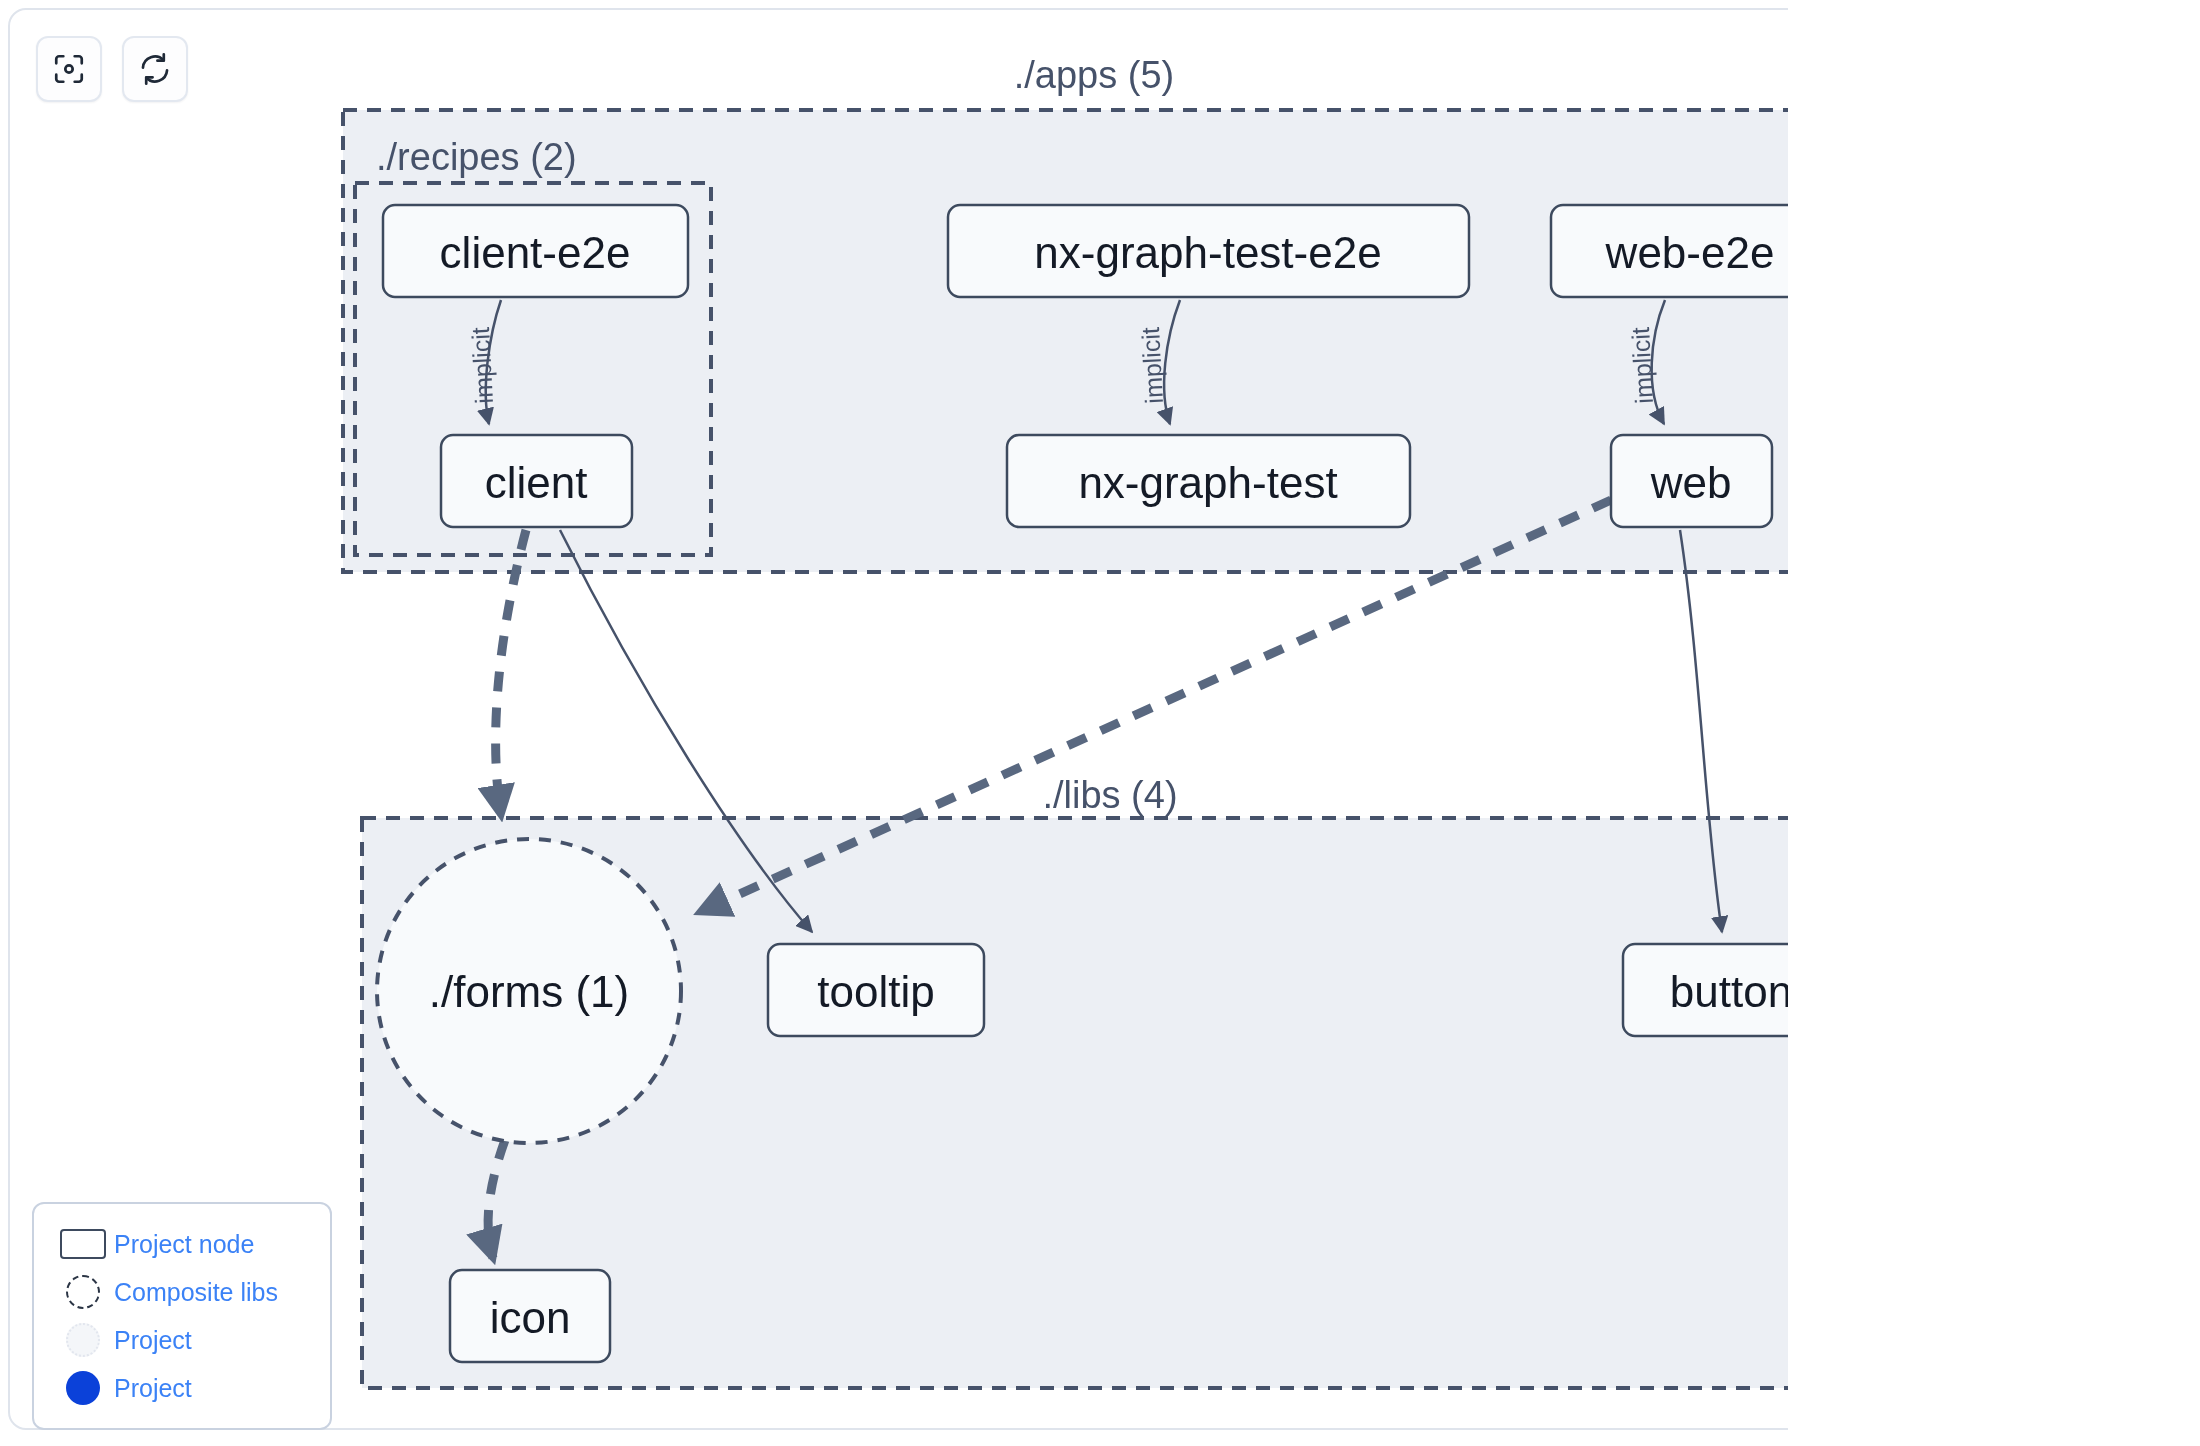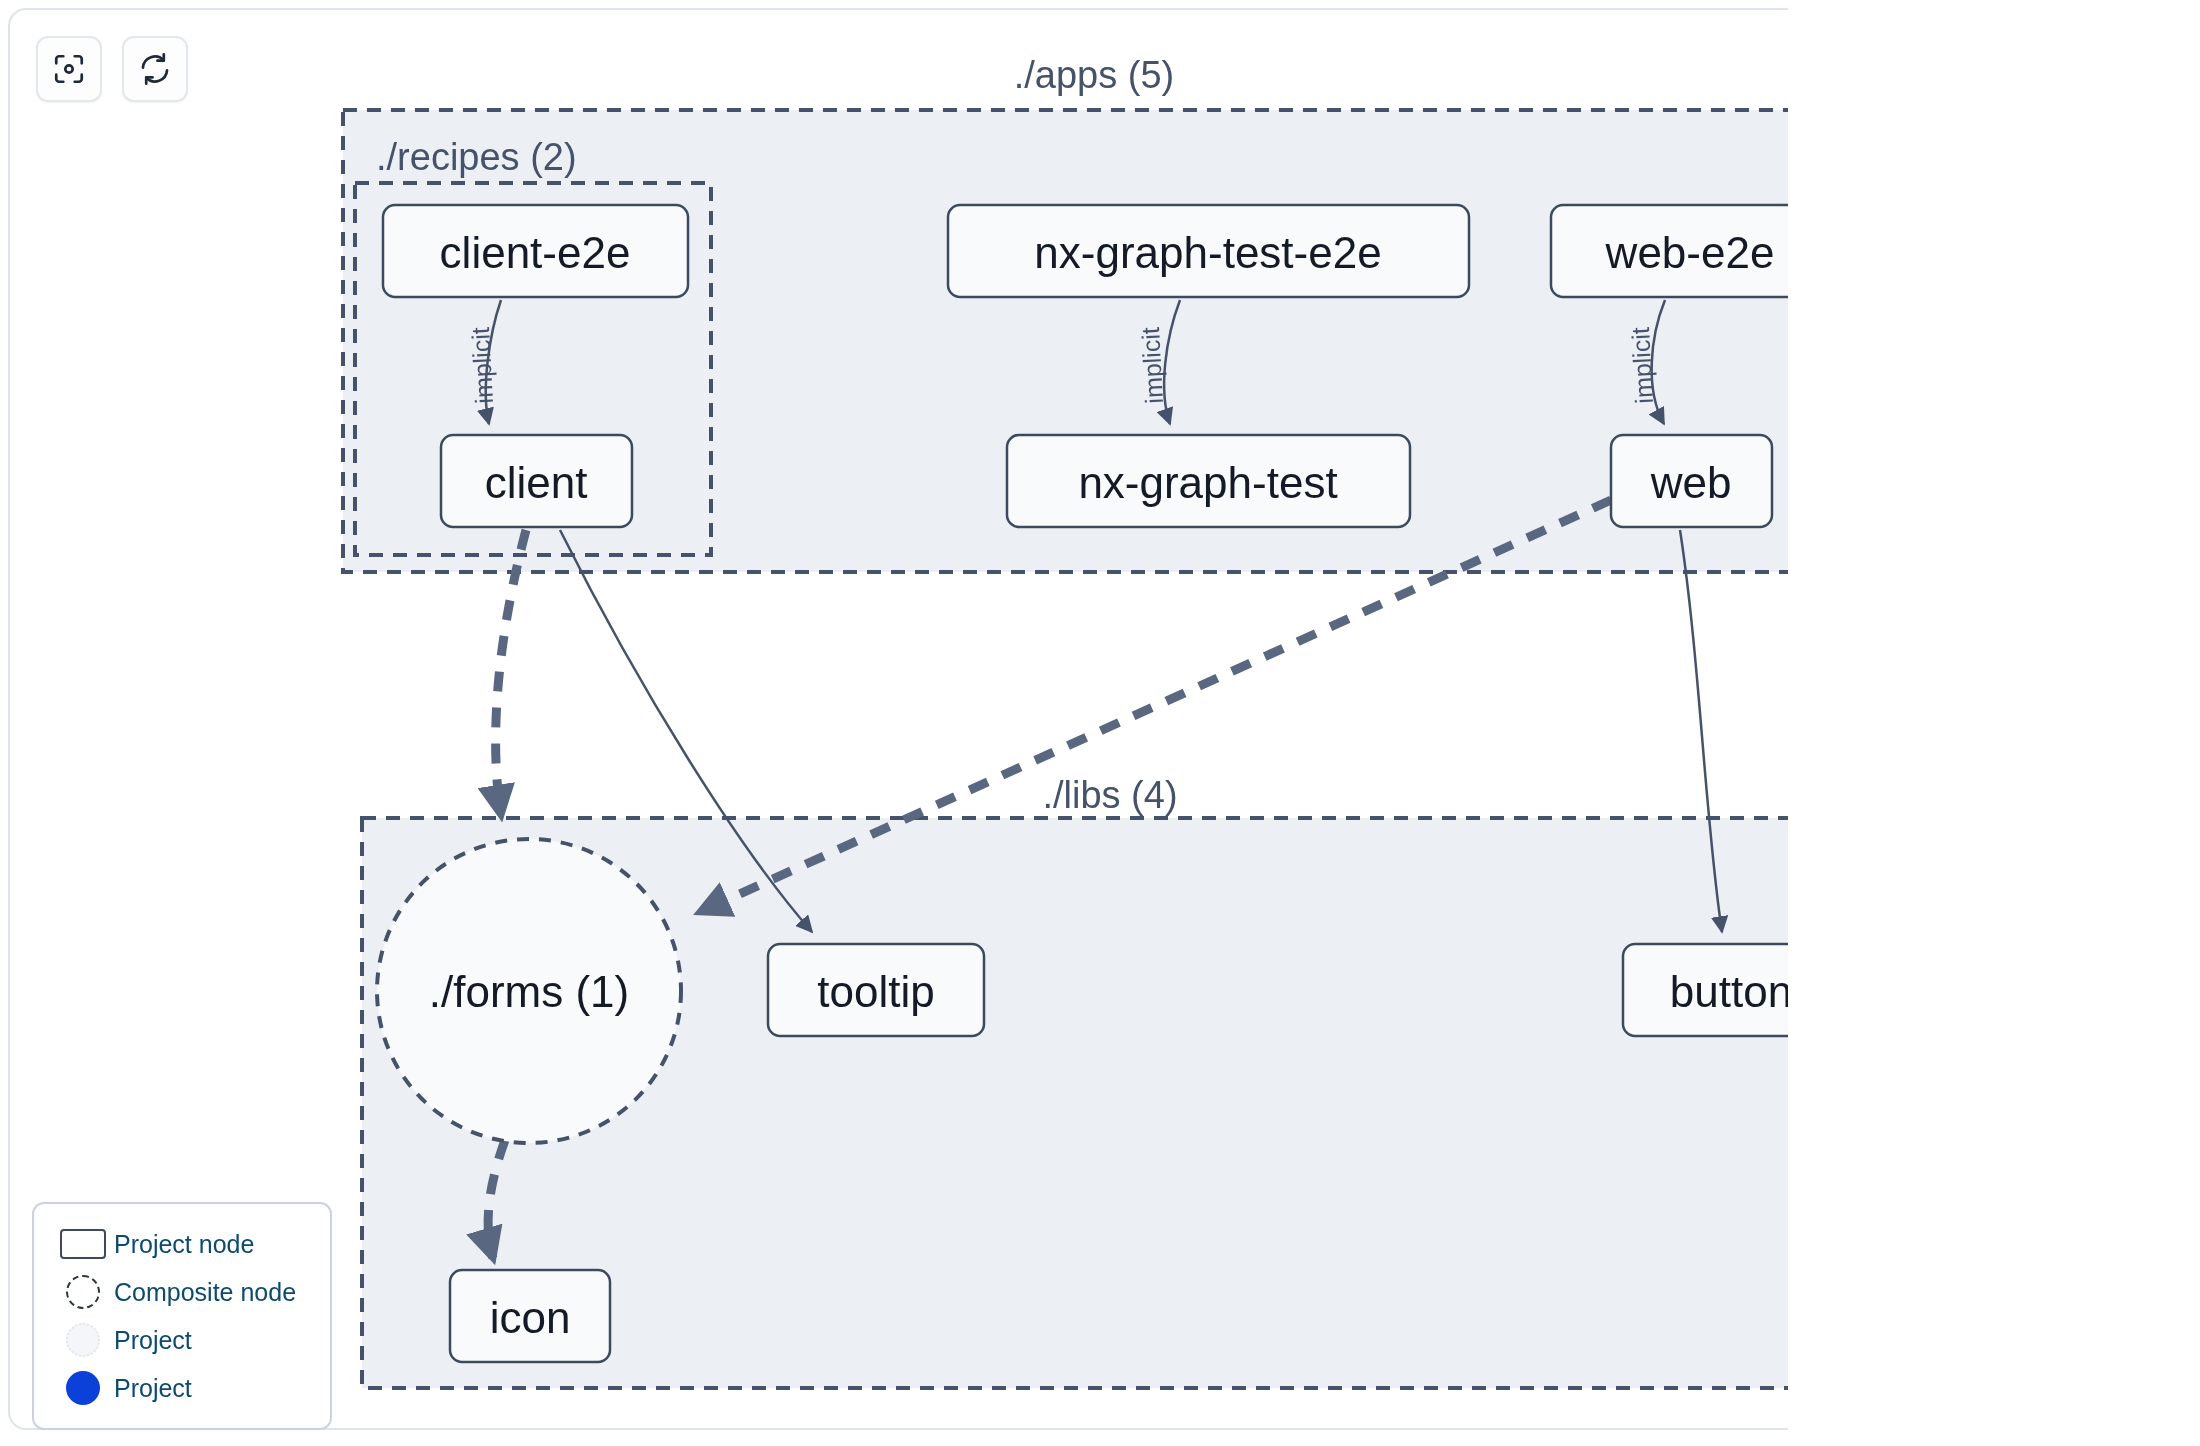--- a/index.html
+++ b/index.html
@@ -170,21 +170,21 @@
   }
   .sw-touched {
     width: 34px;
     height: 34px;
     border-radius: 50%;
     background: #0b41d9;
   }
   .legend-text {
     font-family: "Liberation Sans", sans-serif;
     font-size: 25px;
-    color: #0c4a6e;
+    color: #3b82f6;
     white-space: nowrap;
   }
 </style>
 </head>
 <body>
 
 <div id="root">
   <div class="panel"></div>
 
   <div class="toolbar">
@@ -326,21 +326,21 @@
     <div class="legend-row">
       <span class="legend-swatch">
           <span class="sw-rect"></span>
         </span>
       <span class="legend-text">Project node</span>
     </div>
     <div class="legend-row">
       <span class="legend-swatch">
           <span class="sw-dashcircle"></span>
         </span>
-      <span class="legend-text">Composite node</span>
+      <span class="legend-text">Composite libs</span>
     </div>
     <div class="legend-row">
       <span class="legend-swatch">
           <span class="sw-affected"></span>
         </span>
       <span class="legend-text">Project</span>
     </div>
     <div class="legend-row">
       <span class="legend-swatch">
           <span class="sw-touched"></span>

